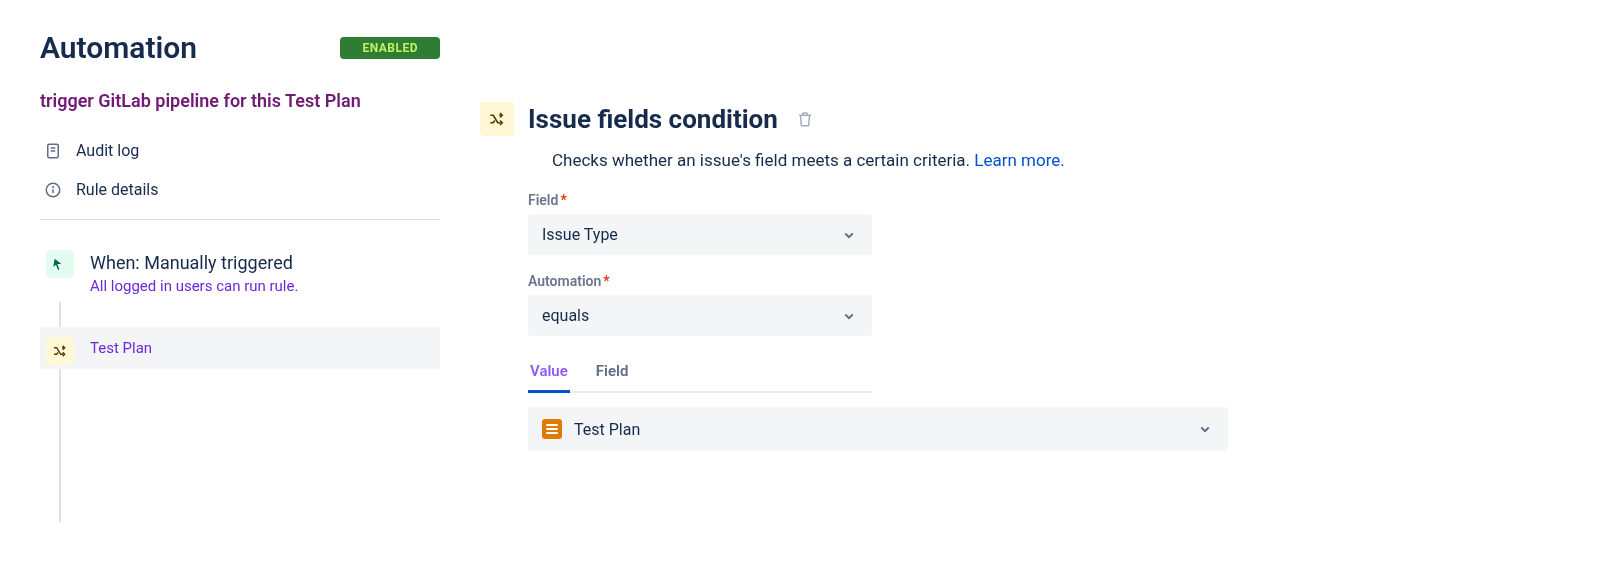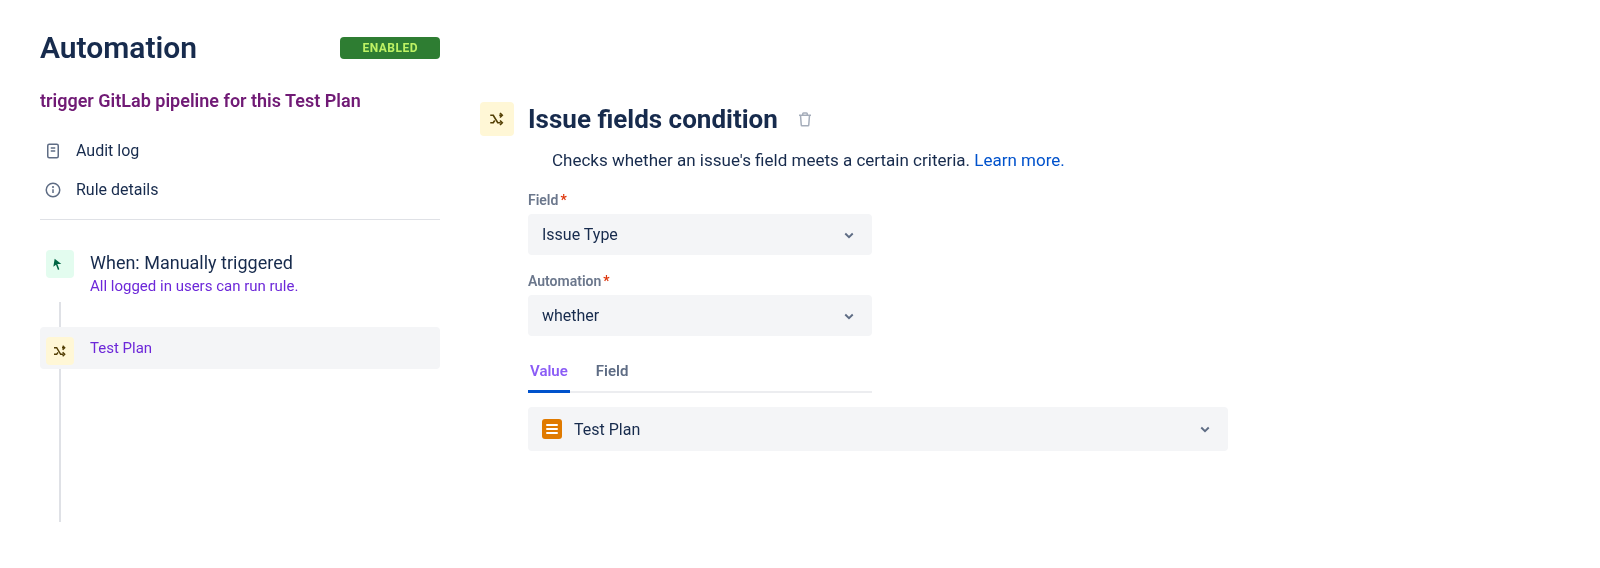--- a/index.html
+++ b/index.html
@@ -320,21 +320,21 @@
             </svg>
         </span>
       </div>
     </div>
 
     <div class="form-section">
       <label class="form-label">
         <span>Automation</span><span class="required">*</span>
       </label>
       <div class="select-box">
-        <span>whether</span>
+        <span>equals</span>
         <span class="chevron">
           <svg width="18" height="18" viewBox="0 0 24 24" fill="none" stroke="currentColor" stroke-width="2.5">
               <path d="M7 10l5 5 5-5"></path>
             </svg>
         </span>
       </div>
     </div>
 
     <div class="tabs">
       <div class="tab active">Value</div>

